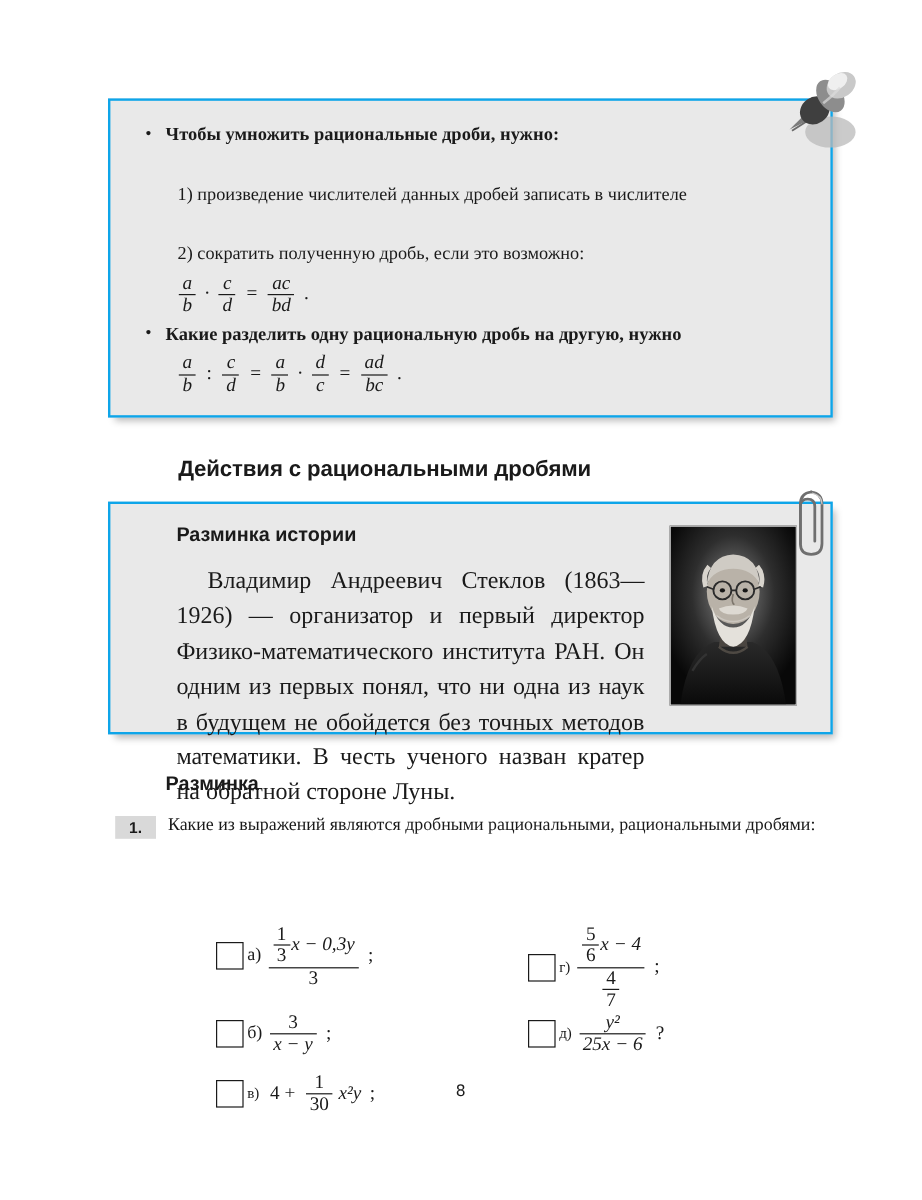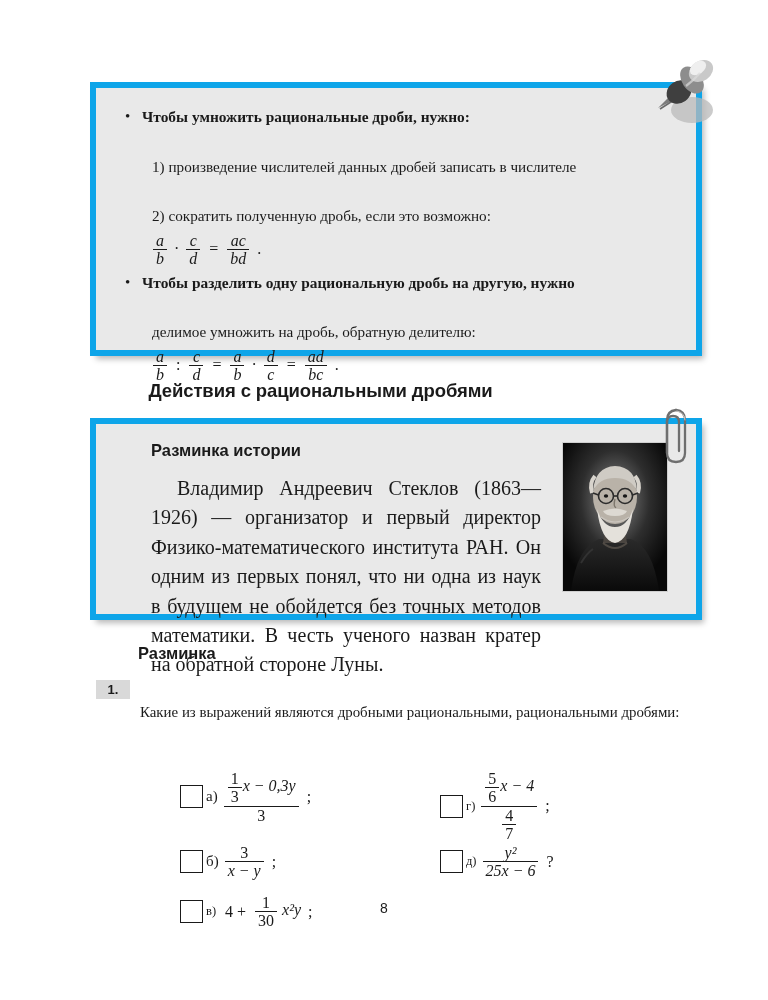--- a/index.html
+++ b/index.html
@@ -20,21 +20,21 @@
     inset: 0;
     width: 768px;
     height: 1000px;
   }
 
   
   .panel {
     position: absolute;
     background: #e9e9e9;
     box-shadow: 4px 5px 6px -2px rgba(0,0,0,0.28);
-    border: 6px solid #0ea5e9;
+    border: 2px solid #0ea5e9;
   }
 
   
   #rules-panel {
     left: 90px;
     top: 82px;
     width: 600px;
     height: 262px;
   }
   .rules-list {
@@ -196,21 +196,20 @@
     font-size: 13px;
     line-height: 19px;
   }
   #ex-question {
     position: absolute;
     left: 44px;
     top: -2px;
     width: 556px;
     font-size: 14.9px;
     line-height: 1.38;
-    margin-top: 24px;
   }
 
   .options {
     position: absolute;
     top: 42px;
     left: 44px;
     width: 560px;
   }
   .opt {
     position: absolute;
@@ -278,24 +277,21 @@
           <span class="op">=</span>
           <span class="frac">
             <span class="num">ac</span>
             <span class="den">bd</span>
           </span>
           <span class="period">.</span>
         </div>
       </li>
 
       <li class="rule-item">
-        <span class="rule-head">Чтобы разделить одну рациональную дробь на другую, нужно</span>
-        <span class="rule-body">
-          <span class="rule-line">делимое умножить на дробь, обратную делителю:</span>
-        </span>
+        <span class="rule-head">Какие разделить одну рациональную дробь на другую, нужно</span>
         <div class="formula-row math">
           <span class="frac">
             <span class="num">a</span>
             <span class="den">b</span>
           </span>
           <span class="op">:</span>
           <span class="frac">
             <span class="num">c</span>
             <span class="den">d</span>
           </span>

